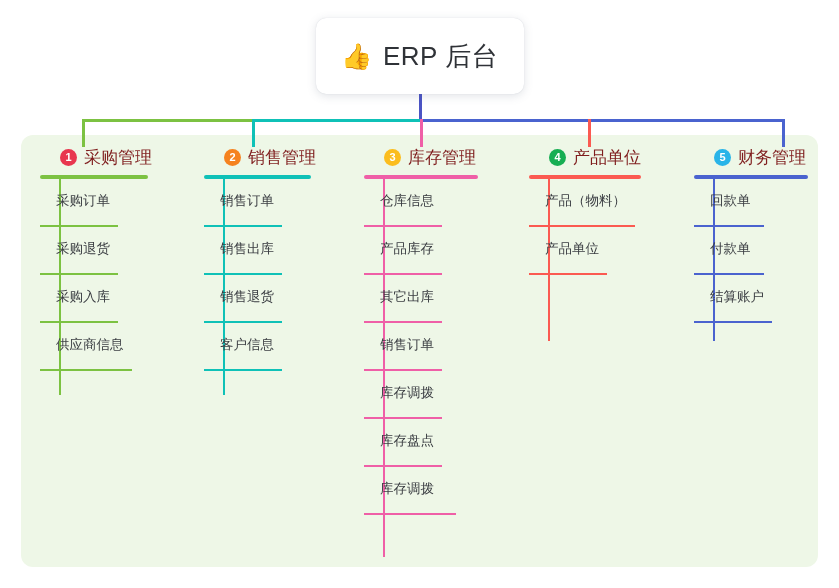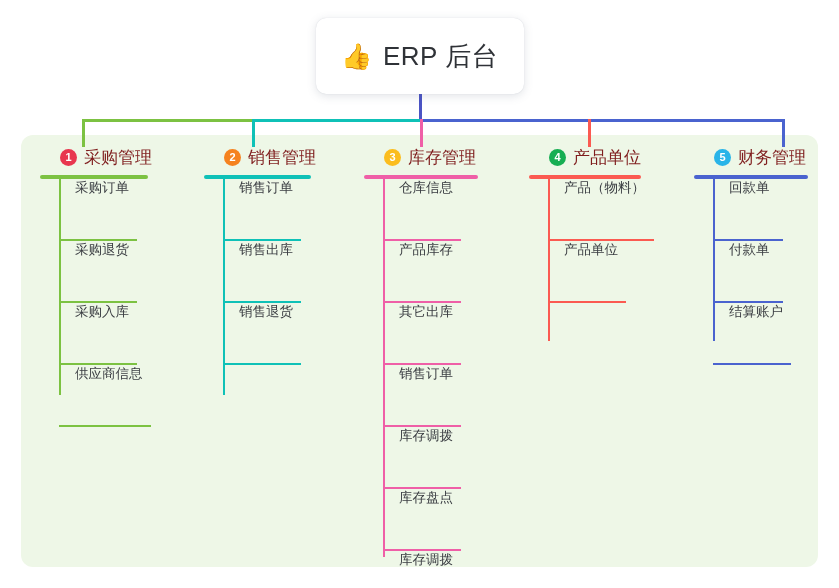--- a/index.html
+++ b/index.html
@@ -108,25 +108,24 @@
     padding-top: 0;
   }
   .spine {
     position: absolute;
     left: 19px;
     top: 0;
     width: 2px;
   }
   .item {
     position: relative;
-    height: 62px;
+    height: 48px;
     box-sizing: border-box;
-    margin-left: 19px;
     display: flex;
-    align-items: flex-start;
+    align-items: center;
   }
   .item-label {
     font-size: 13.5px;
     color: #3a3d42;
     white-space: nowrap;
     padding: 0 0 5px 16px;
   }
   .item-rule {
     position: absolute;
     left: 0;
@@ -198,20 +197,24 @@
             <div class="item-rule" style="background: rgb(15, 193, 183); width: 78px;"></div>
           </div>
           <div class="item">
             <span class="item-label">销售出库</span>
             <div class="item-rule" style="background: rgb(15, 193, 183); width: 78px;"></div>
           </div>
           <div class="item">
             <span class="item-label">销售退货</span>
             <div class="item-rule" style="background: rgb(15, 193, 183); width: 78px;"></div>
           </div>
+          <div class="item">
+            <span class="item-label">客户信息</span>
+            <div class="item-rule" style="background: rgb(15, 193, 183); width: 78px;"></div>
+          </div>
         </div>
       </div>
       <div class="column" style="left: 364px;">
         <div class="col-header">
           <span class="badge" style="background: rgb(251, 189, 30);">3</span>
           <span class="col-title">库存管理</span>
         </div>
         <div class="col-underline" style="background: rgb(239, 95, 167); width: 114px;"></div>
         <div class="items">
           <div class="spine" style="background: rgb(239, 95, 167); height: 378px;"></div>

